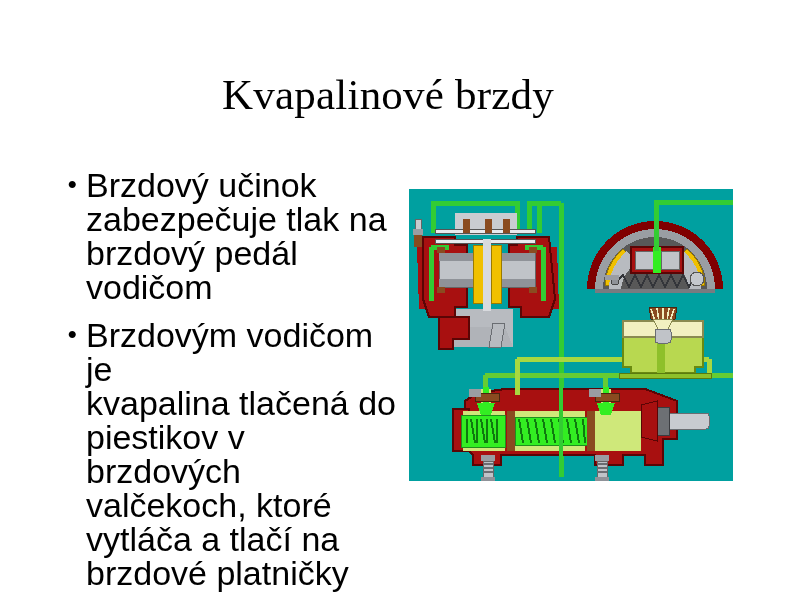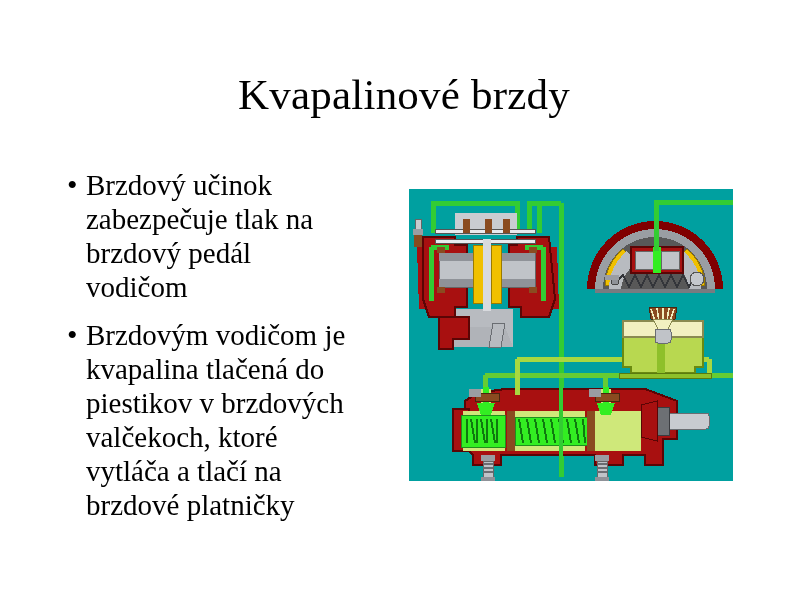--- a/index.html
+++ b/index.html
@@ -15,21 +15,21 @@
   }
   .slide {
     position: relative;
     width: 800px;
     height: 600px;
     background: #ffffff;
     box-sizing: border-box;
   }
   .slide-title {
     position: absolute;
-    left: 16px;
+    left: 0;
     top: 72px;
     width: 776px;
     text-align: center;
     font-family: "Liberation Serif", serif;
     font-size: 43px;
     font-weight: 400;
     color: #000000;
     letter-spacing: 0.2px;
     line-height: 1.05;
   }
@@ -50,22 +50,22 @@
     font-family: "Liberation Serif", serif;
     font-size: 30px;
     line-height: 34px;
     color: #000000;
     text-align: left;
     padding-left: 5px;
     box-sizing: border-box;
   }
   .bullet-text {
     flex: 1 1 auto;
-    font-family: Liberation Serif, serif;
-    font-size: 29px;
+    font-family: Liberation Sans, sans-serif;
+    font-size: 34px;
     line-height: 34px;
     color: #000000;
     white-space: pre-line;
   }
 
   
   .diagram {
     position: absolute;
     left: 409px;
     top: 189px;

